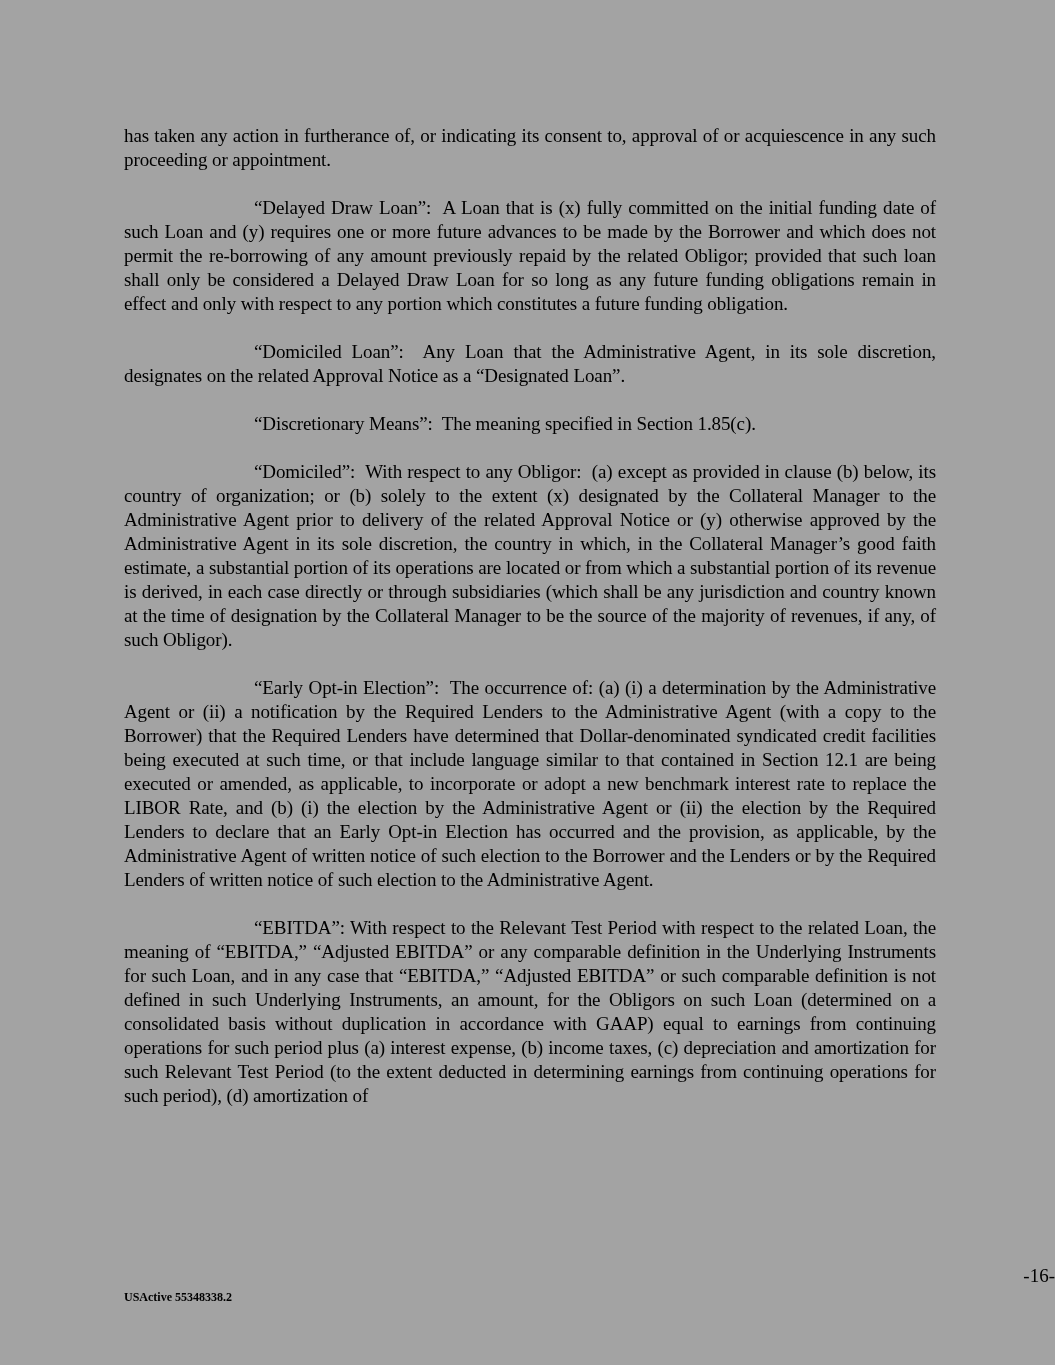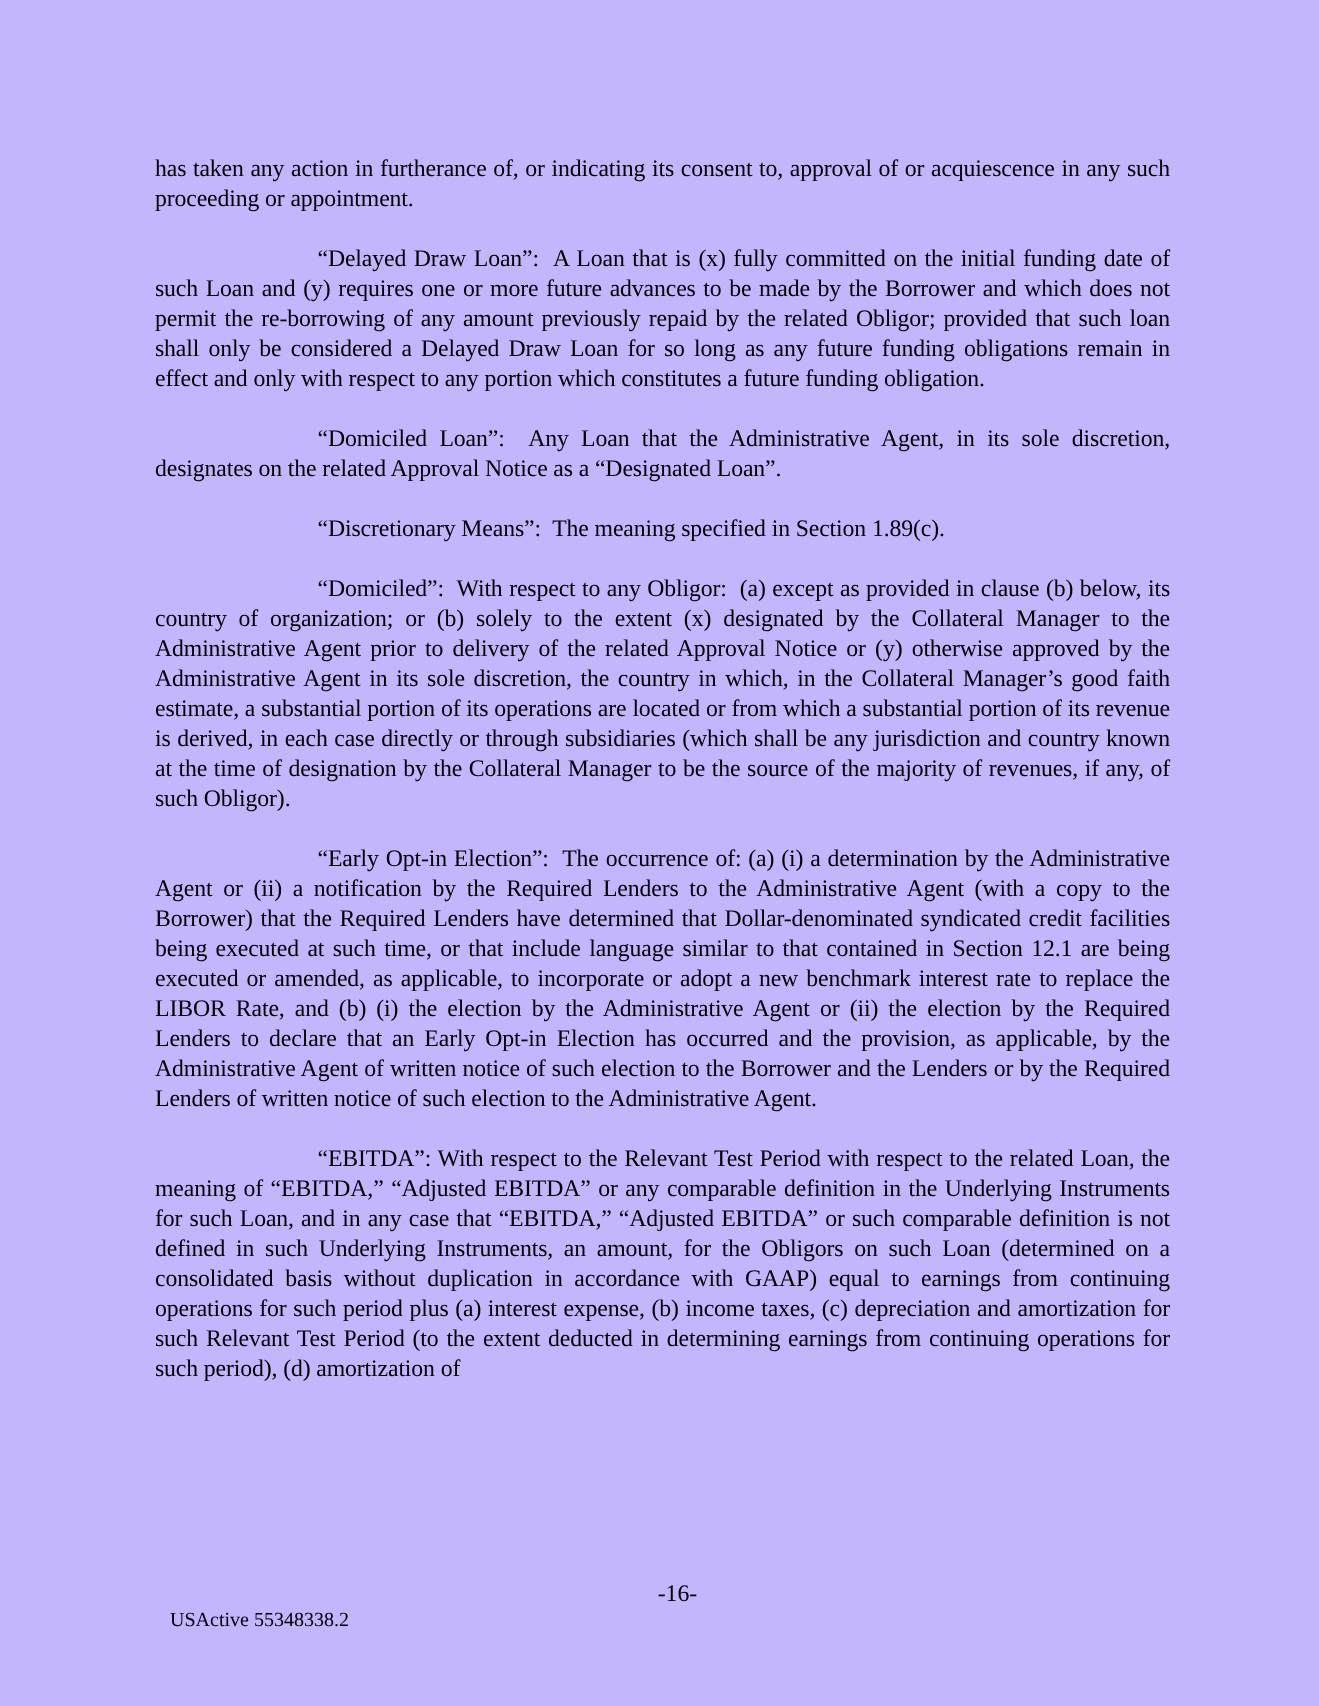--- a/index.html
+++ b/index.html
@@ -4,21 +4,21 @@
 <style>
   html, body {
     margin: 0;
     padding: 0;
     background: #ffffff;
   }
   .page {
     position: relative;
     width: 1055px;
     height: 1365px;
-    background: #c4b5fd;
+    background: #a3a3a3;
     color: #000000;
     font-family: "Liberation Serif", "DejaVu Serif", serif;
     overflow: hidden;
   }
   .doc-body {
     position: absolute;
     left: 124px;
     top: 124px;
     width: 812px;
   }
@@ -32,41 +32,42 @@
   .doc-body p.indent {
     text-indent: 130px;
   }
   .u {
   }
   .page-number {
     position: absolute;
     left: 0;
     right: 0;
     top: 1264px;
-    text-align: center;
+    text-align: right;
     font-size: 19px;
     line-height: 24px;
     padding-left: 29px;
   }
   .doc-id {
     position: absolute;
-    left: 136px;
+    left: 124px;
     top: 1288px;
-    font-size: 16px;
+    font-size: 12px;
     line-height: 18px;
+    font-weight: bold;
   }
 </style>
 </head>
 <body>
 
 <div class="page">
   <div class="doc-body">
       <p><span>has taken any action in furtherance of, or indicating its consent to, approval of or acquiescence in any such proceeding or appointment.</span></p>
       <p class="indent"><span>“</span><span class="u">Delayed Draw Loan</span><span>”:&nbsp; A Loan that is (x) fully committed on the initial funding date of such Loan and (y) requires one or more future advances to be made by the Borrower and which does not permit the re-borrowing of any amount previously repaid by the related Obligor; </span><span class="u">provided</span><span> that such loan shall only be considered a Delayed Draw Loan for so long as any future funding obligations remain in effect and only with respect to any portion which constitutes a future funding obligation.</span></p>
       <p class="indent"><span>“</span><span class="u">Domiciled Loan</span><span>”:&nbsp; Any Loan that the Administrative Agent, in its sole discretion, designates on the related Approval Notice as a “Designated Loan”.</span></p>
-      <p class="indent"><span>“</span><span class="u">Discretionary Means</span><span>”:&nbsp; The meaning specified in </span><span class="u">Section 1.89(c)</span><span>.</span></p>
+      <p class="indent"><span>“</span><span class="u">Discretionary Means</span><span>”:&nbsp; The meaning specified in </span><span class="u">Section 1.85(c)</span><span>.</span></p>
       <p class="indent"><span>“</span><span class="u">Domiciled</span><span>”:&nbsp; With respect to any Obligor:&nbsp; (a) except as provided in clause (b) below, its country of organization; or (b) solely to the extent (x) designated by the Collateral Manager to the Administrative Agent prior to delivery of the related Approval Notice or (y) otherwise approved by the Administrative Agent in its sole discretion, the country in which, in the Collateral Manager’s good faith estimate, a substantial portion of its operations are located or from which a substantial portion of its revenue is derived, in each case directly or through subsidiaries (which shall be any jurisdiction and country known at the time of designation by the Collateral Manager to be the source of the majority of revenues, if any, of such Obligor).</span></p>
       <p class="indent"><span>“</span><span class="u">Early Opt-in Election</span><span>”:&nbsp; The occurrence of: (a) (i) a determination by the Administrative Agent or (ii) a notification by the Required Lenders to the Administrative Agent (with a copy to the Borrower) that the Required Lenders have determined that Dollar-denominated syndicated credit facilities being executed at such time, or that include language similar to that contained in </span><span class="u">Section 12.1</span><span> are being executed or amended, as applicable, to incorporate or adopt a new benchmark interest rate to replace the LIBOR Rate, and (b) (i) the election by the Administrative Agent or (ii) the election by the Required Lenders to declare that an Early Opt-in Election has occurred and the provision, as applicable, by the Administrative Agent of written notice of such election to the Borrower and the Lenders or by the Required Lenders of written notice of such election to the Administrative Agent.</span></p>
       <p class="indent"><span>“</span><span class="u">EBITDA</span><span>”: With respect to the Relevant Test Period with respect to the related Loan, the meaning of “EBITDA,” “Adjusted EBITDA” or any comparable definition in the Underlying Instruments for such Loan, and in any case that “EBITDA,” “Adjusted EBITDA” or such comparable definition is not defined in such Underlying Instruments, an amount, for the Obligors on such Loan (determined on a consolidated basis without duplication in accordance with GAAP) equal to earnings from continuing operations for such period plus (a) interest expense, (b) income taxes, (c) depreciation and amortization for such Relevant Test Period (to the extent deducted in determining earnings from continuing operations for such period), (d) amortization of</span></p>
     </div>
   <div class="page-number">-16-</div>
   <div class="doc-id">USActive 55348338.2</div>
 </div>
 
 </body></html>

